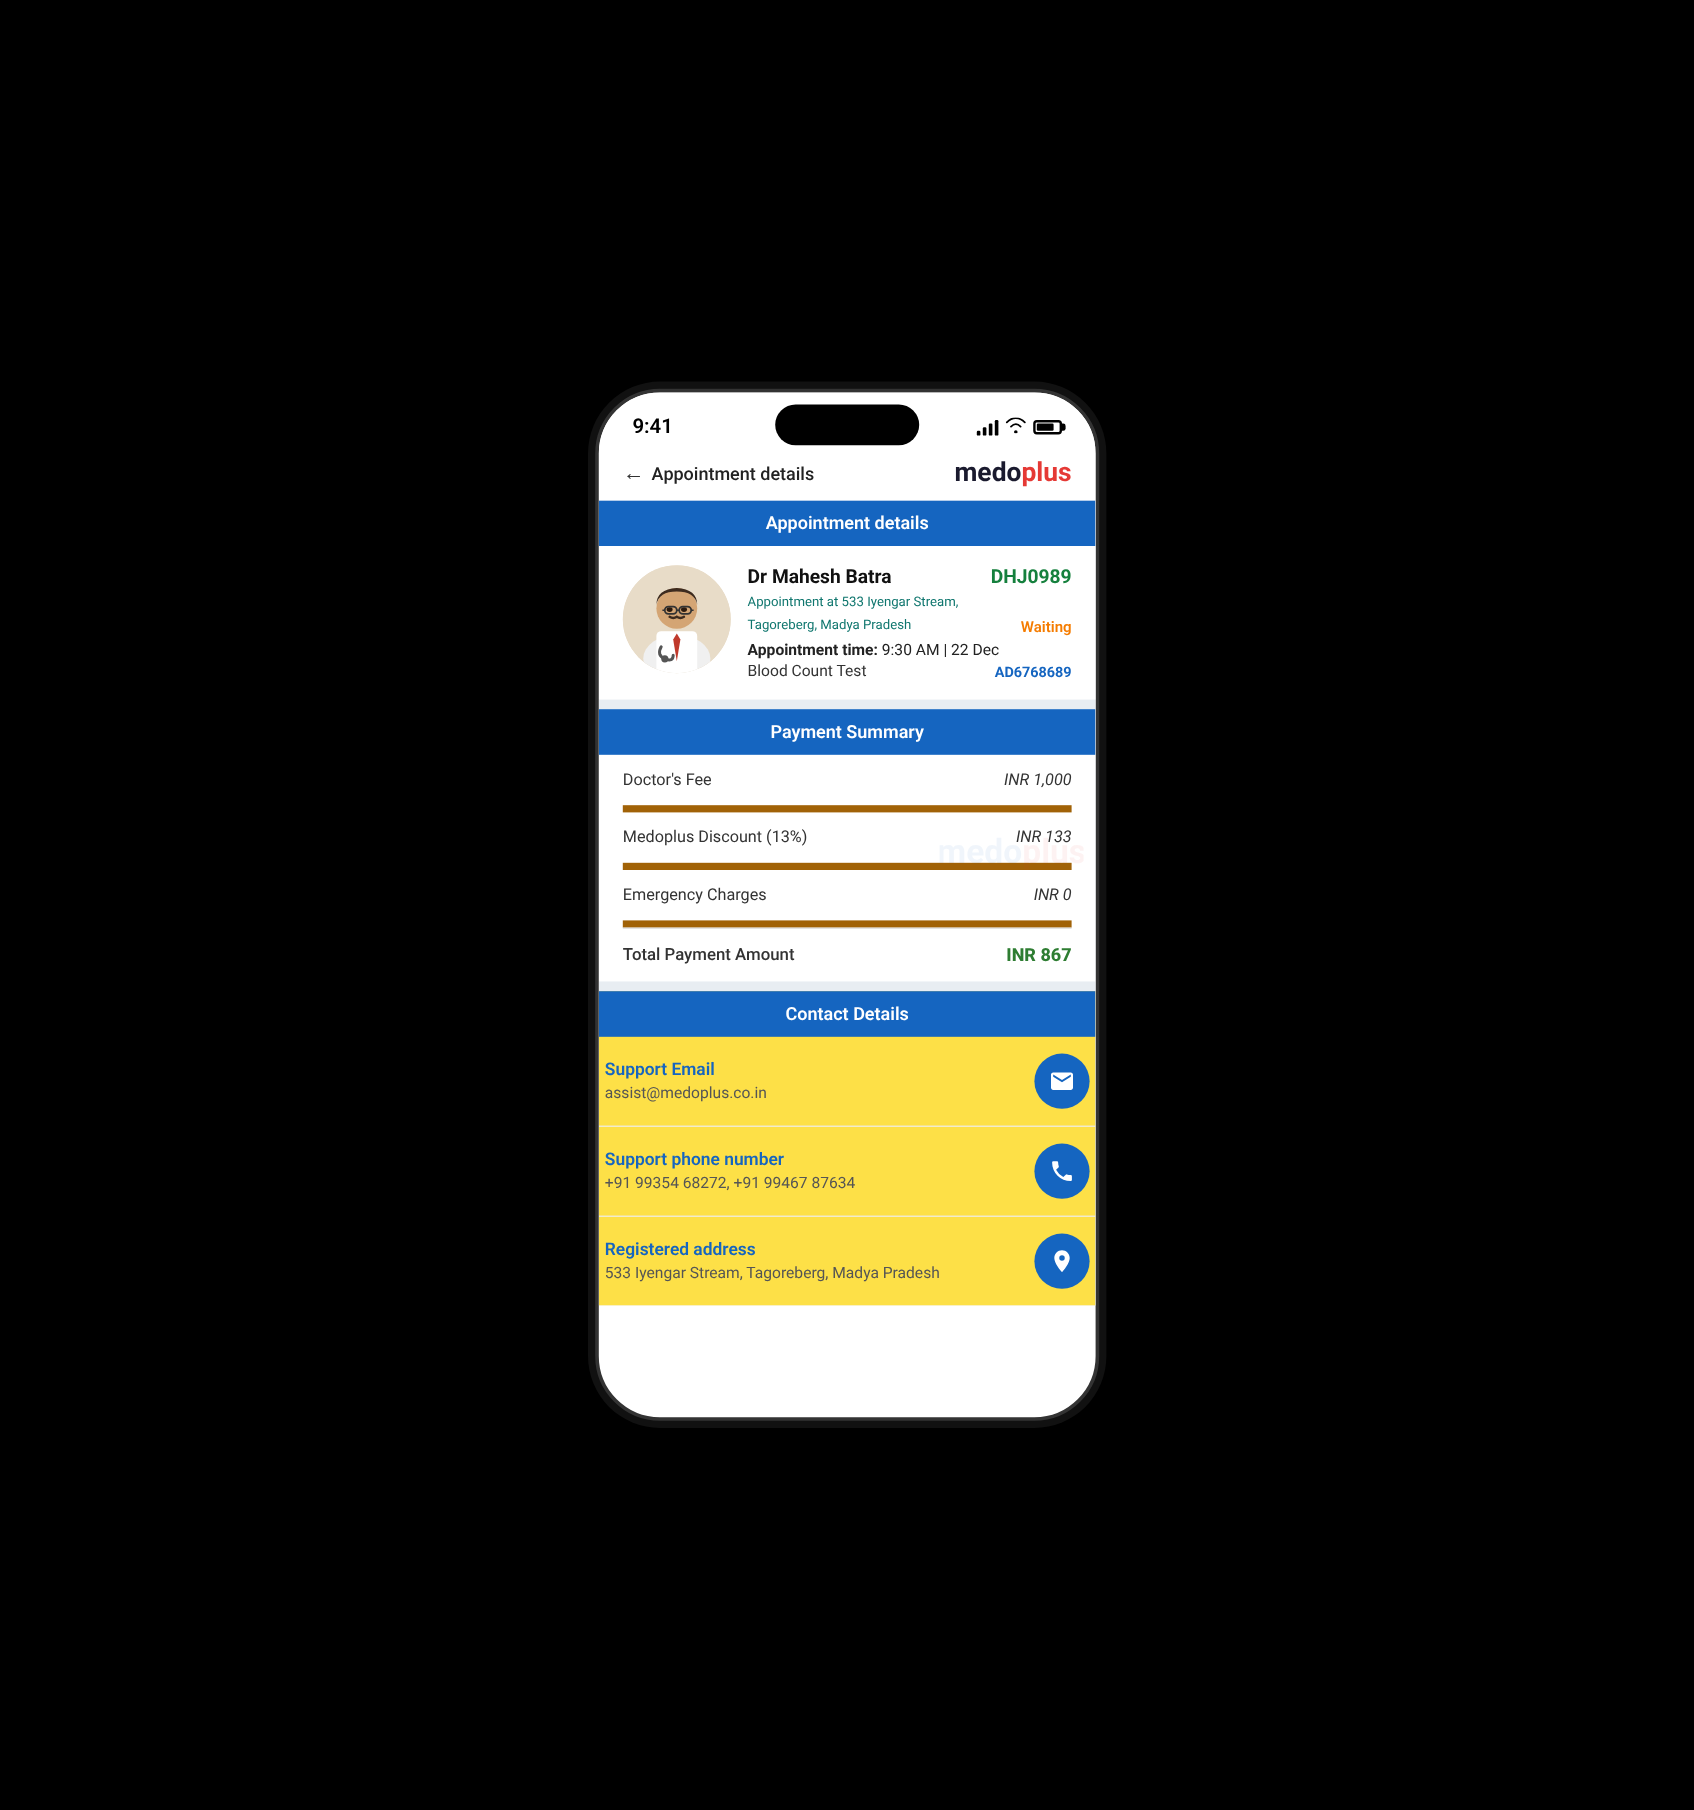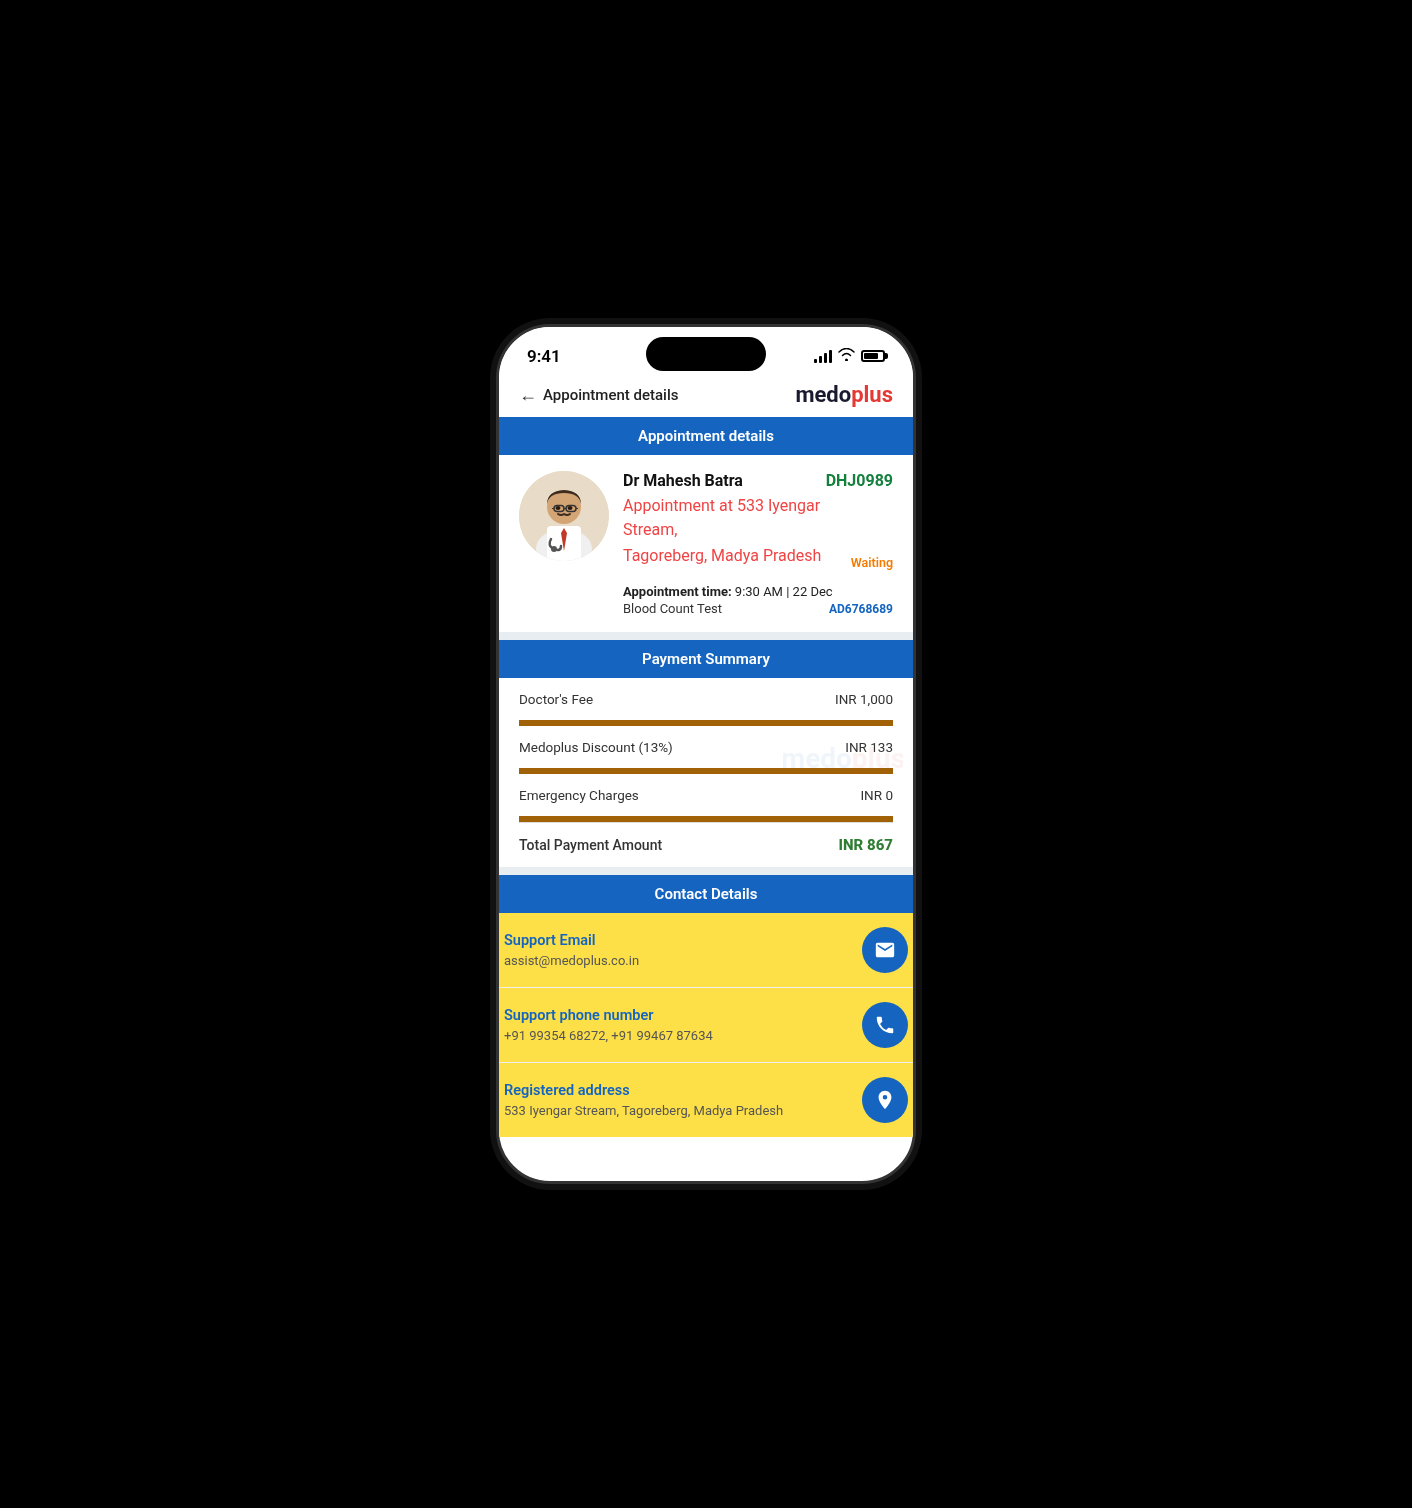--- a/index.html
+++ b/index.html
@@ -207,42 +207,42 @@
       color: #111;
     }
 
     .doctor-id {
       font-size: 16px;
       font-weight: 700;
       color: #15803d;
     }
 
     .appointment-address {
-      font-size: 16px;
-      color: #ef4444;
+      font-size: 11px;
+      color: #0f766e;
       line-height: 1.5;
       margin-bottom: 2px;
     }
 
     .address-row {
       display: flex;
       justify-content: space-between;
       align-items: flex-end;
     }
 
     .status-waiting {
       font-size: 12.5px;
       font-weight: 600;
       color: #f57c00;
     }
 
     .appointment-time {
       font-size: 13px;
       color: #222;
-      margin: 14px 0 2px 0;
+      margin: 4px 0 2px 0;
     }
 
     .appointment-time strong {
       font-weight: 700;
     }
 
     .test-row {
       display: flex;
       justify-content: space-between;
       align-items: center;
@@ -281,20 +281,21 @@
     }
 
     .payment-row:last-child {
       border-bottom: none;
     }
 
     .payment-label {}
 
     .payment-amount {
       color: #333;
+      font-style: italic;
     }
 
     .total-row {
       border-top: 1px solid #ddd;
       font-size: 14px;
       font-weight: 500;
     }
 
     .total-amount {
       font-size: 15px;

